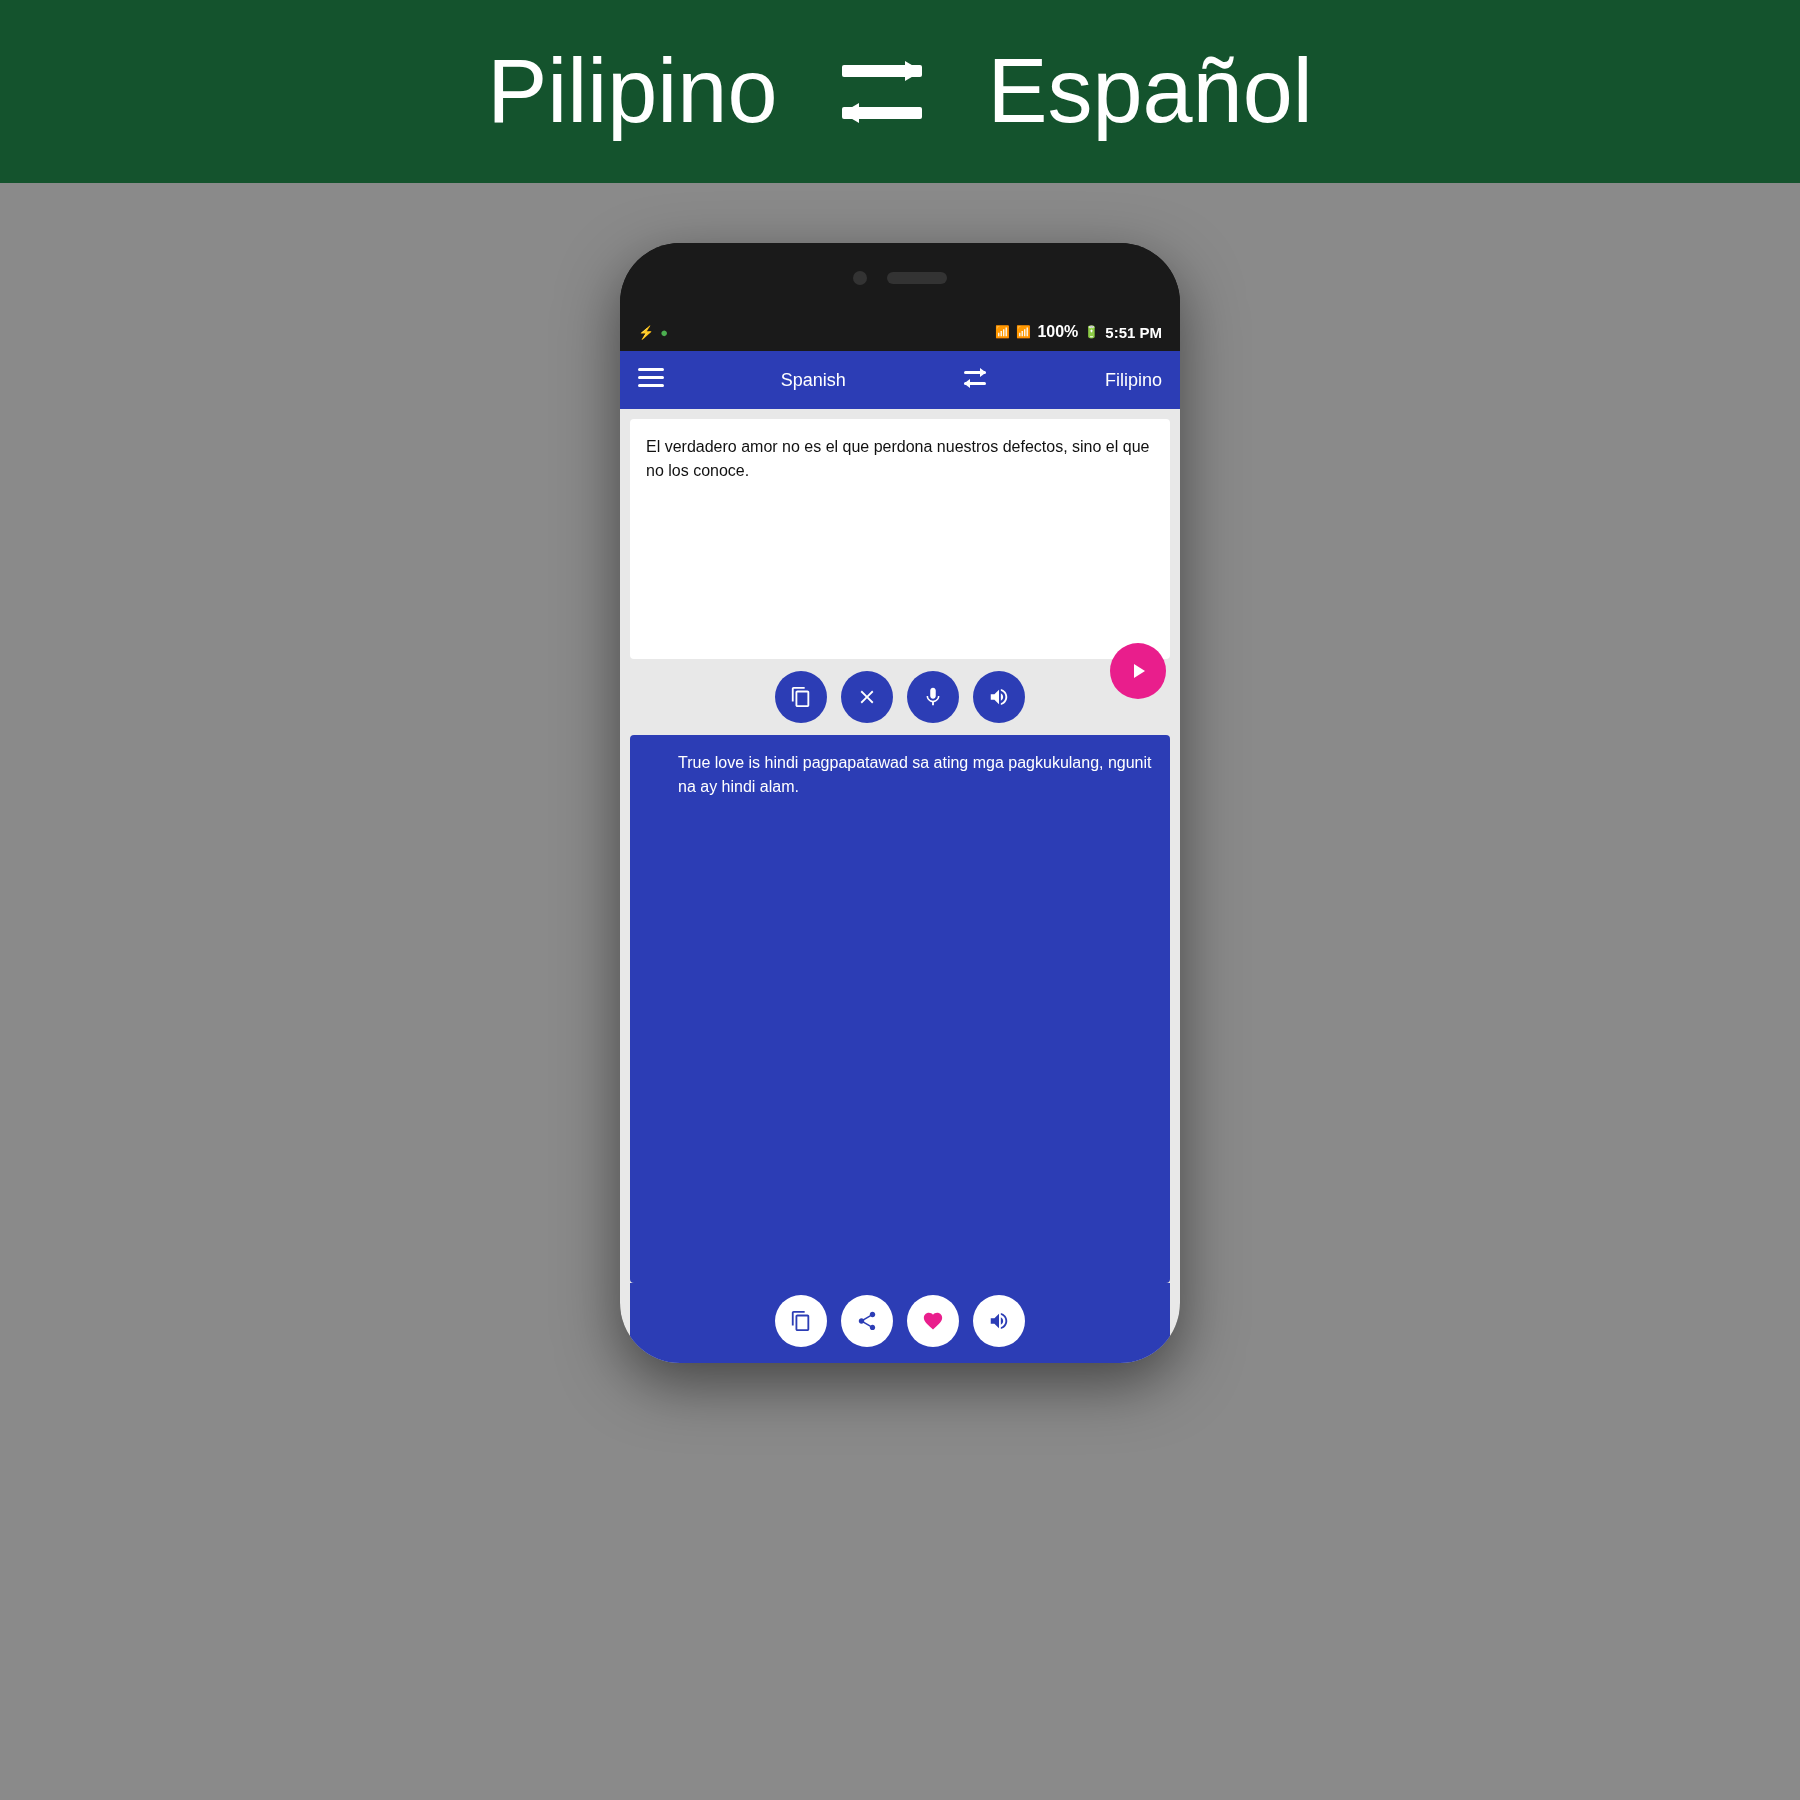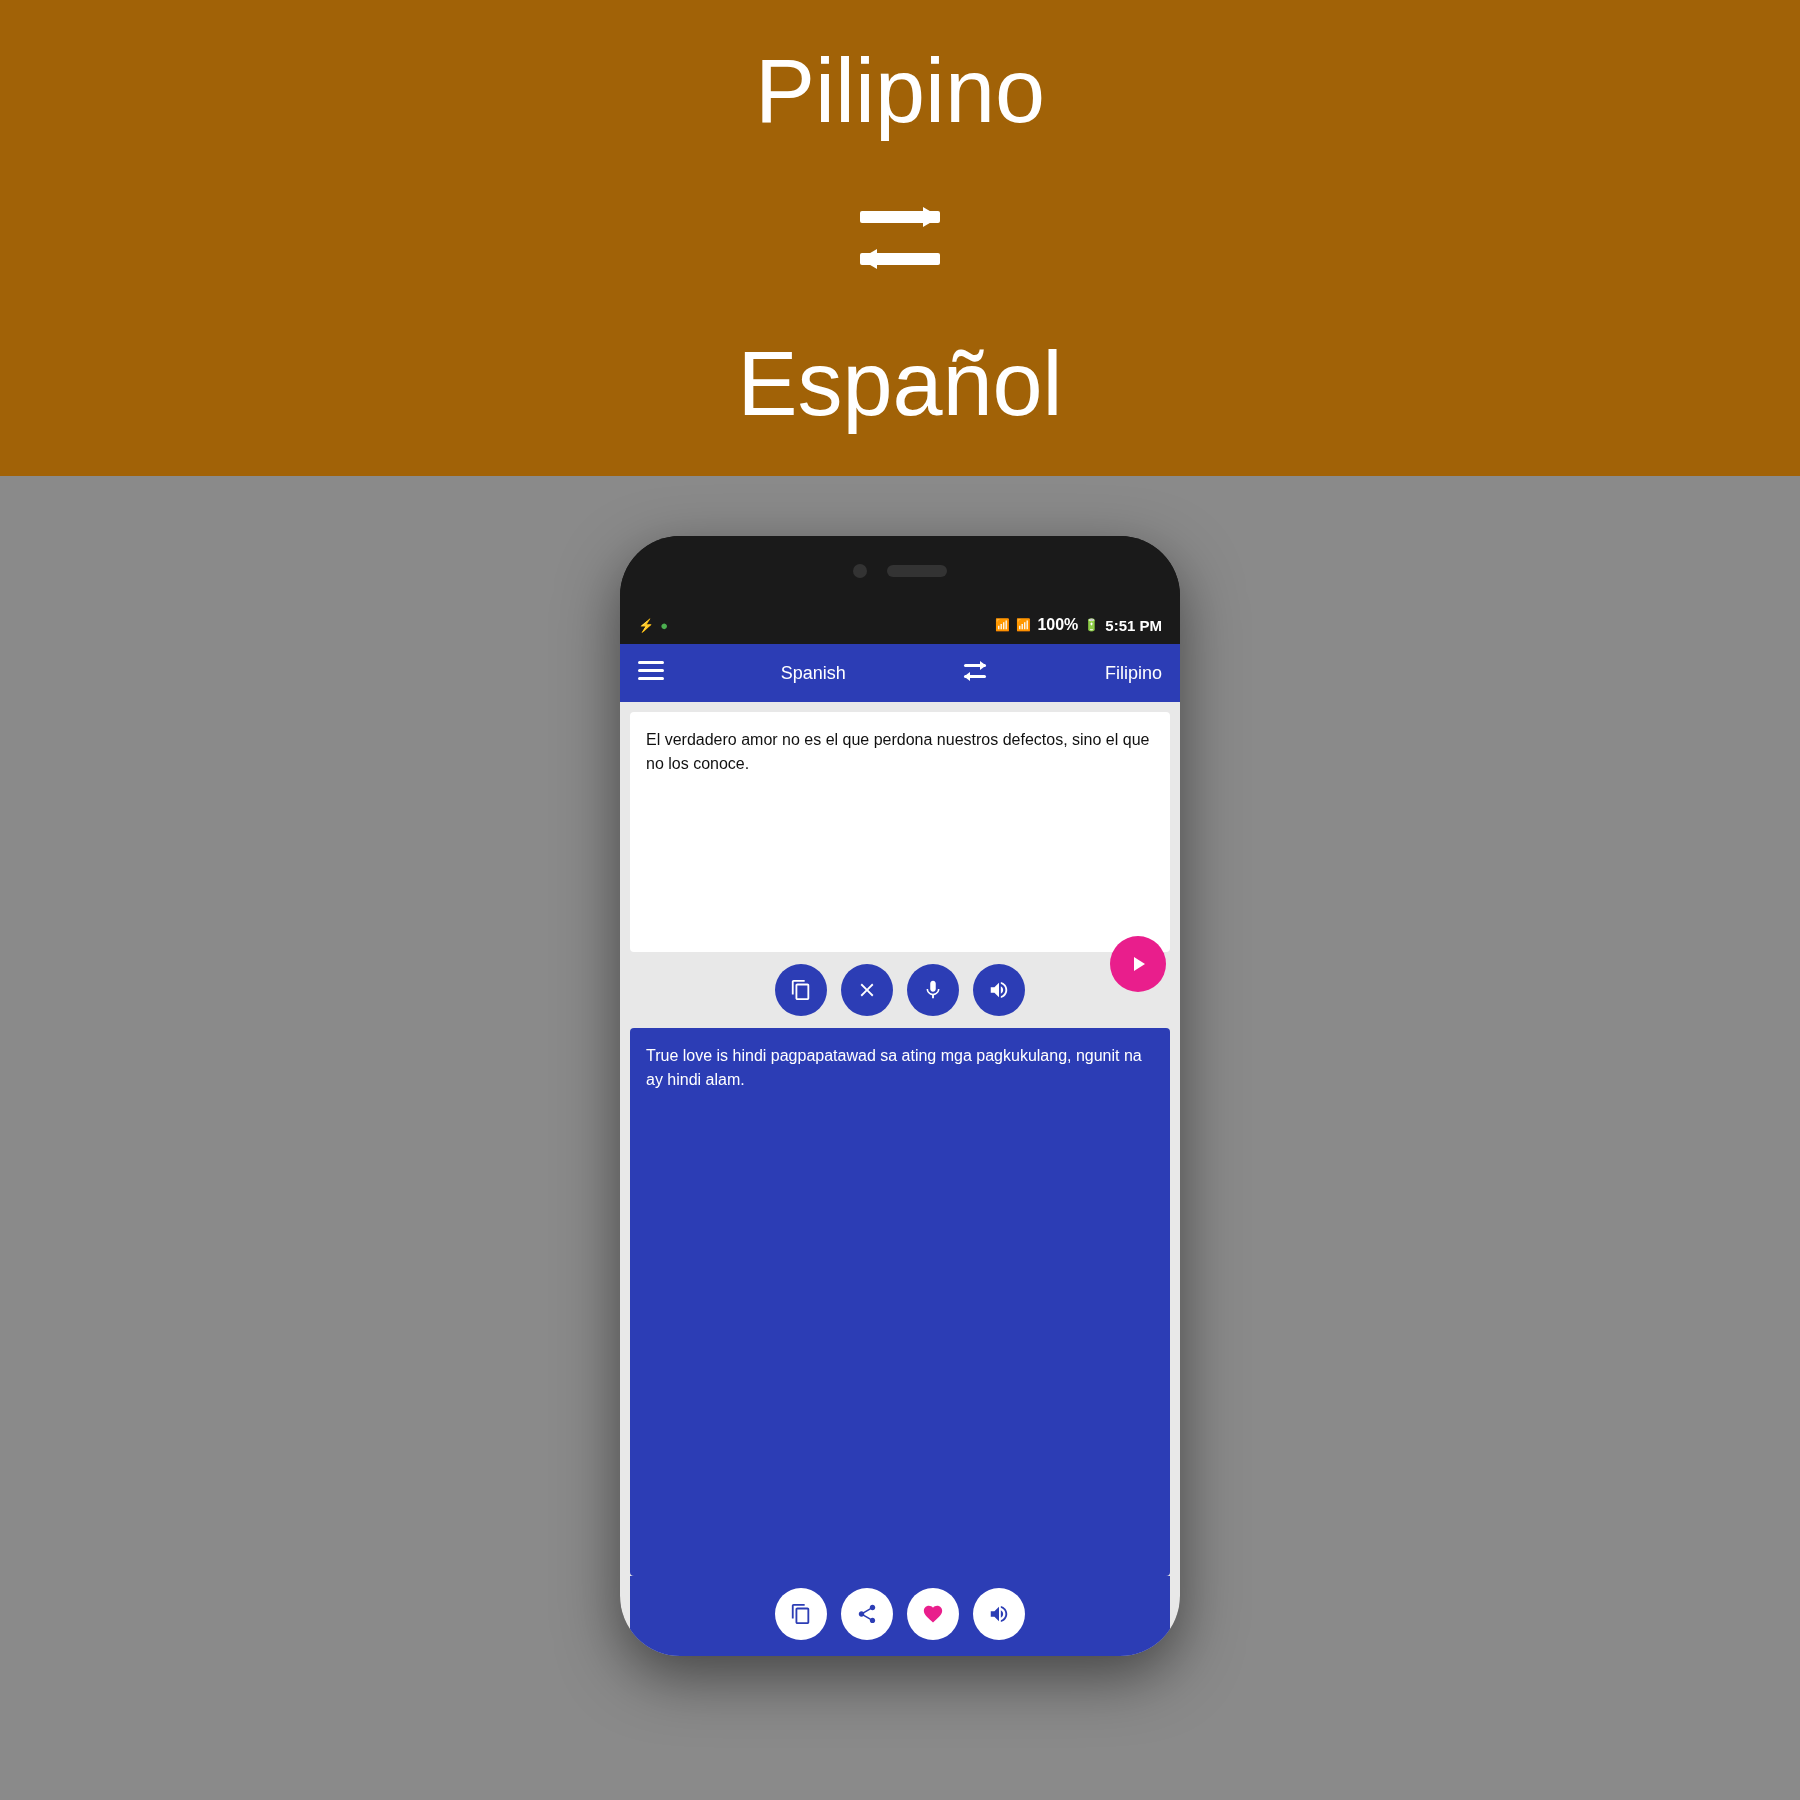--- a/index.html
+++ b/index.html
@@ -12,27 +12,26 @@
       flex-direction: column;
       align-items: center;
       justify-content: flex-start;
       font-family: Arial, sans-serif;
       overflow: hidden;
     }
 
     
     .top-header {
       width: 100%;
-      background-color: #a16207;
+      background-color: #14532d;
       padding: 40px 80px;
       display: flex;
       align-items: center;
       justify-content: center;
       gap: 60px;
-      flex-direction: column;
     }
 
     .top-header .lang-label {
       color: white;
       font-size: 90px;
       font-weight: 400;
     }
 
     .top-header .swap-icon {
       color: white;
@@ -200,20 +199,21 @@
       padding: 16px;
       min-height: 220px;
       flex: 1;
     }
 
     .output-text {
       font-size: 16px;
       color: white;
       line-height: 1.5;
       font-family: 'Segoe UI', Arial, sans-serif;
+      margin-left: 32px;
     }
 
     
     .output-action-row {
       display: flex;
       justify-content: center;
       gap: 14px;
       padding: 12px 0 16px 0;
       background: #2c3db5;
       margin: 0 10px;

